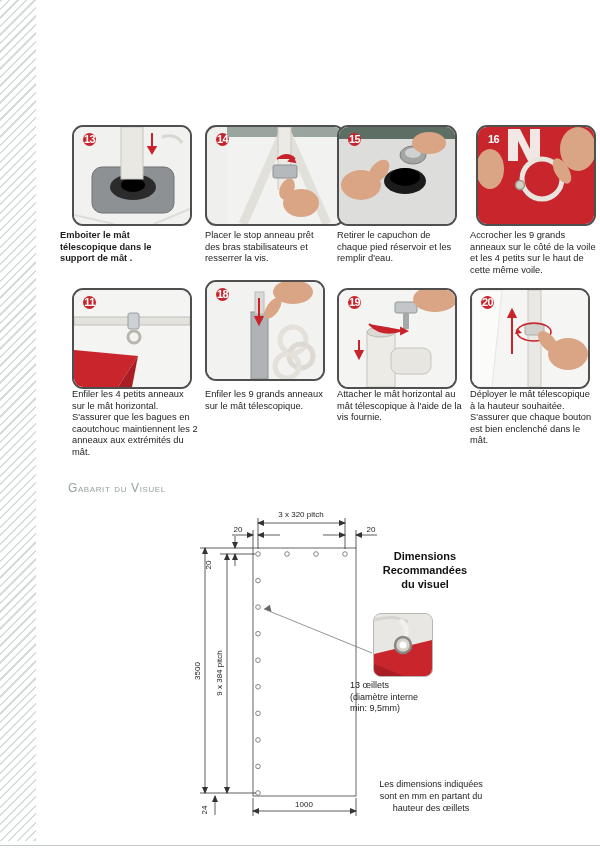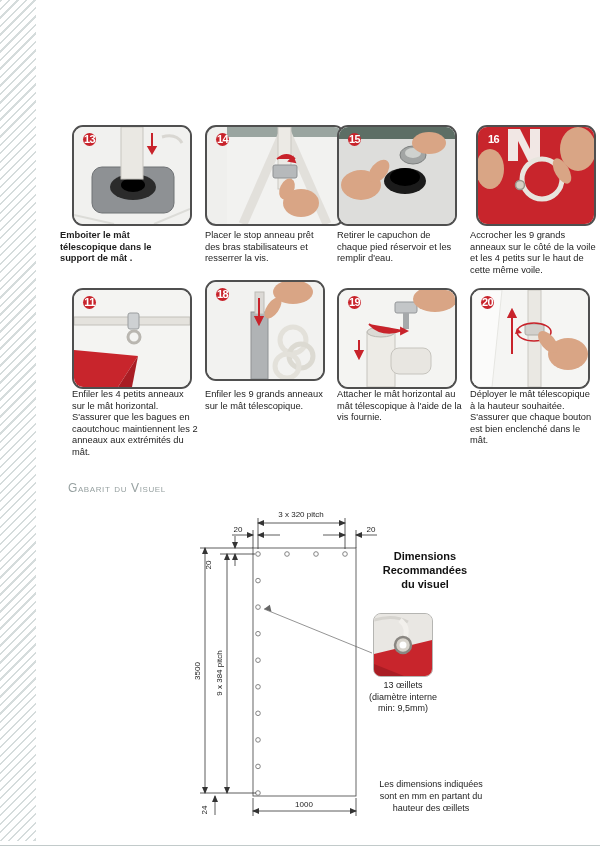--- a/index.html
+++ b/index.html
@@ -16,21 +16,21 @@
          text-align:center;letter-spacing:-0.5px;}
   .cap{position:absolute;width:126px;font-size:9.3px;line-height:1.24;color:#1d1d1d;}
 
   .heading{position:absolute;left:68px;top:481px;font-size:12px;color:#97a1a1;
          font-variant:small-caps;letter-spacing:0.6px;text-align:center;}
 
   .dims-title{position:absolute;left:364px;top:550px;width:122px;text-align:center;
          font-weight:bold;font-size:11px;line-height:1.25;color:#111;}
   .inset{position:absolute;left:373px;top:613px;width:58px;height:62px;border:1px solid #b5b5b2;
          border-radius:8px;overflow:hidden;background:#e9e7e3;}
-  .inset-cap{position:absolute;left:350px;top:680px;width:106px;text-align:center;
+  .inset-cap{position:absolute;left:350px;top:680px;width:106px;text-align:left;
          font-size:9px;line-height:1.3;color:#1d1d1d;}
   .note{position:absolute;left:366px;top:779px;width:130px;text-align:center;
          font-size:9px;line-height:1.32;color:#1d1d1d;}
 
   svg text{font-family:"Liberation Sans","DejaVu Sans",sans-serif;fill:#1d1d1d;}
   .dimtxt{font-size:8px;}
   .dimline{stroke:#333;stroke-width:0.8;fill:none;}
   .thin{stroke:#555;stroke-width:0.9;fill:none;}
 </style>
 </head>

